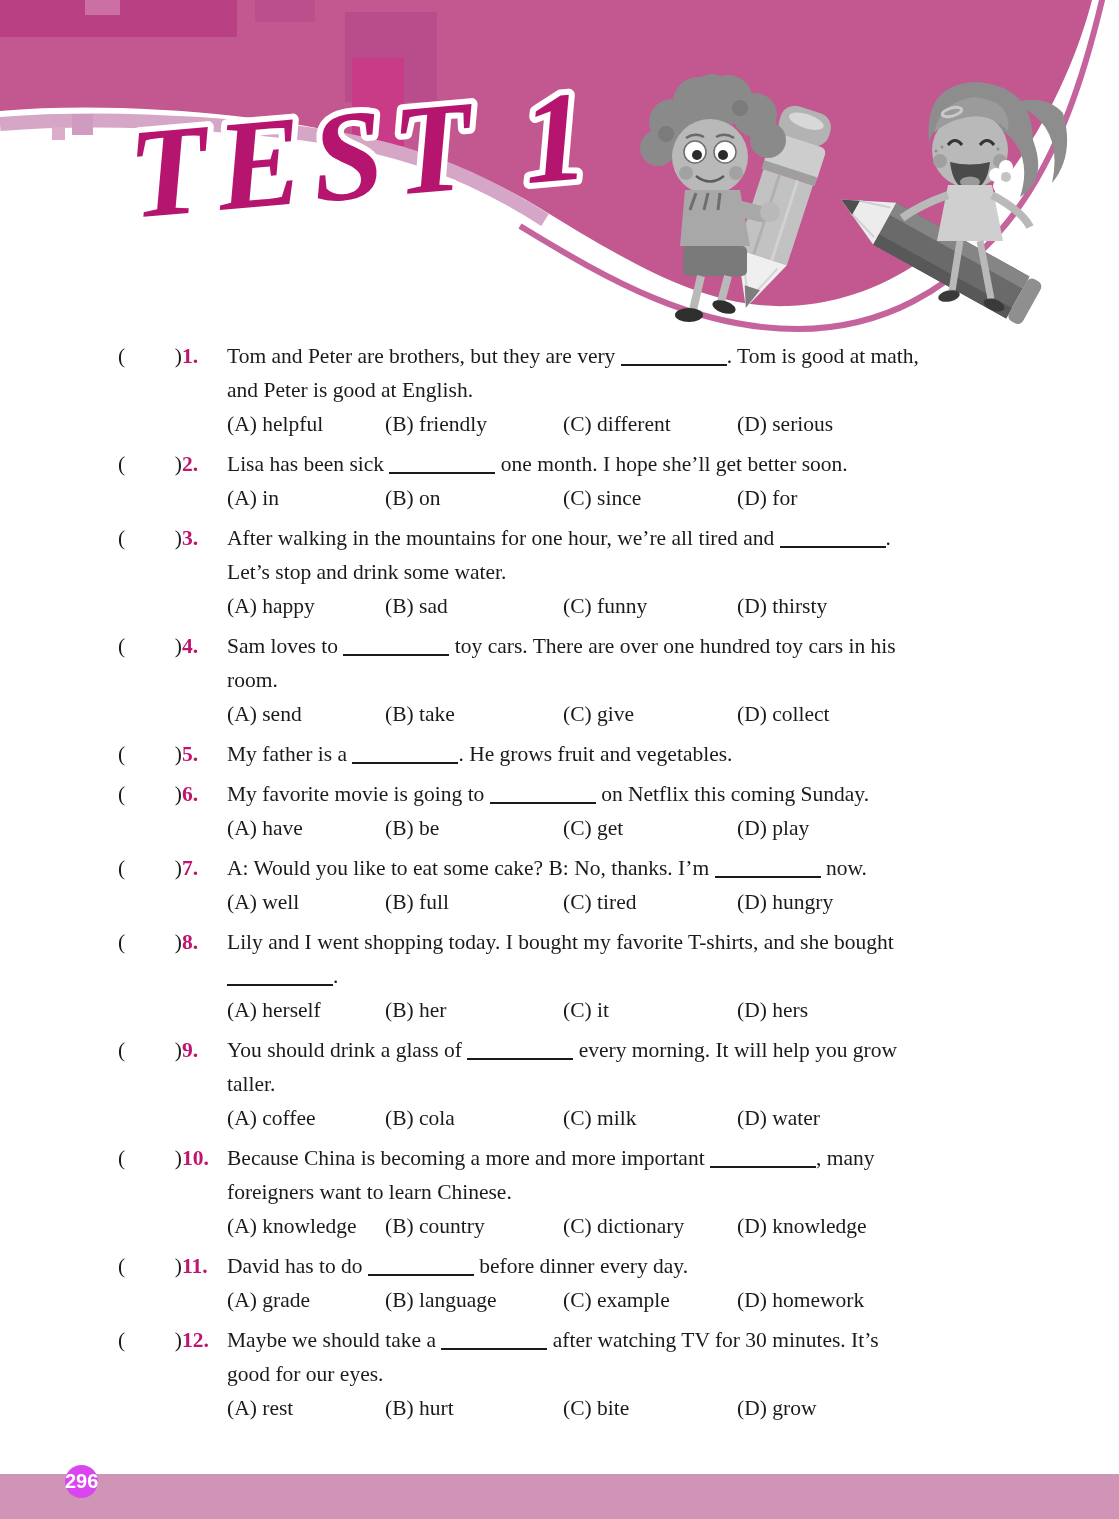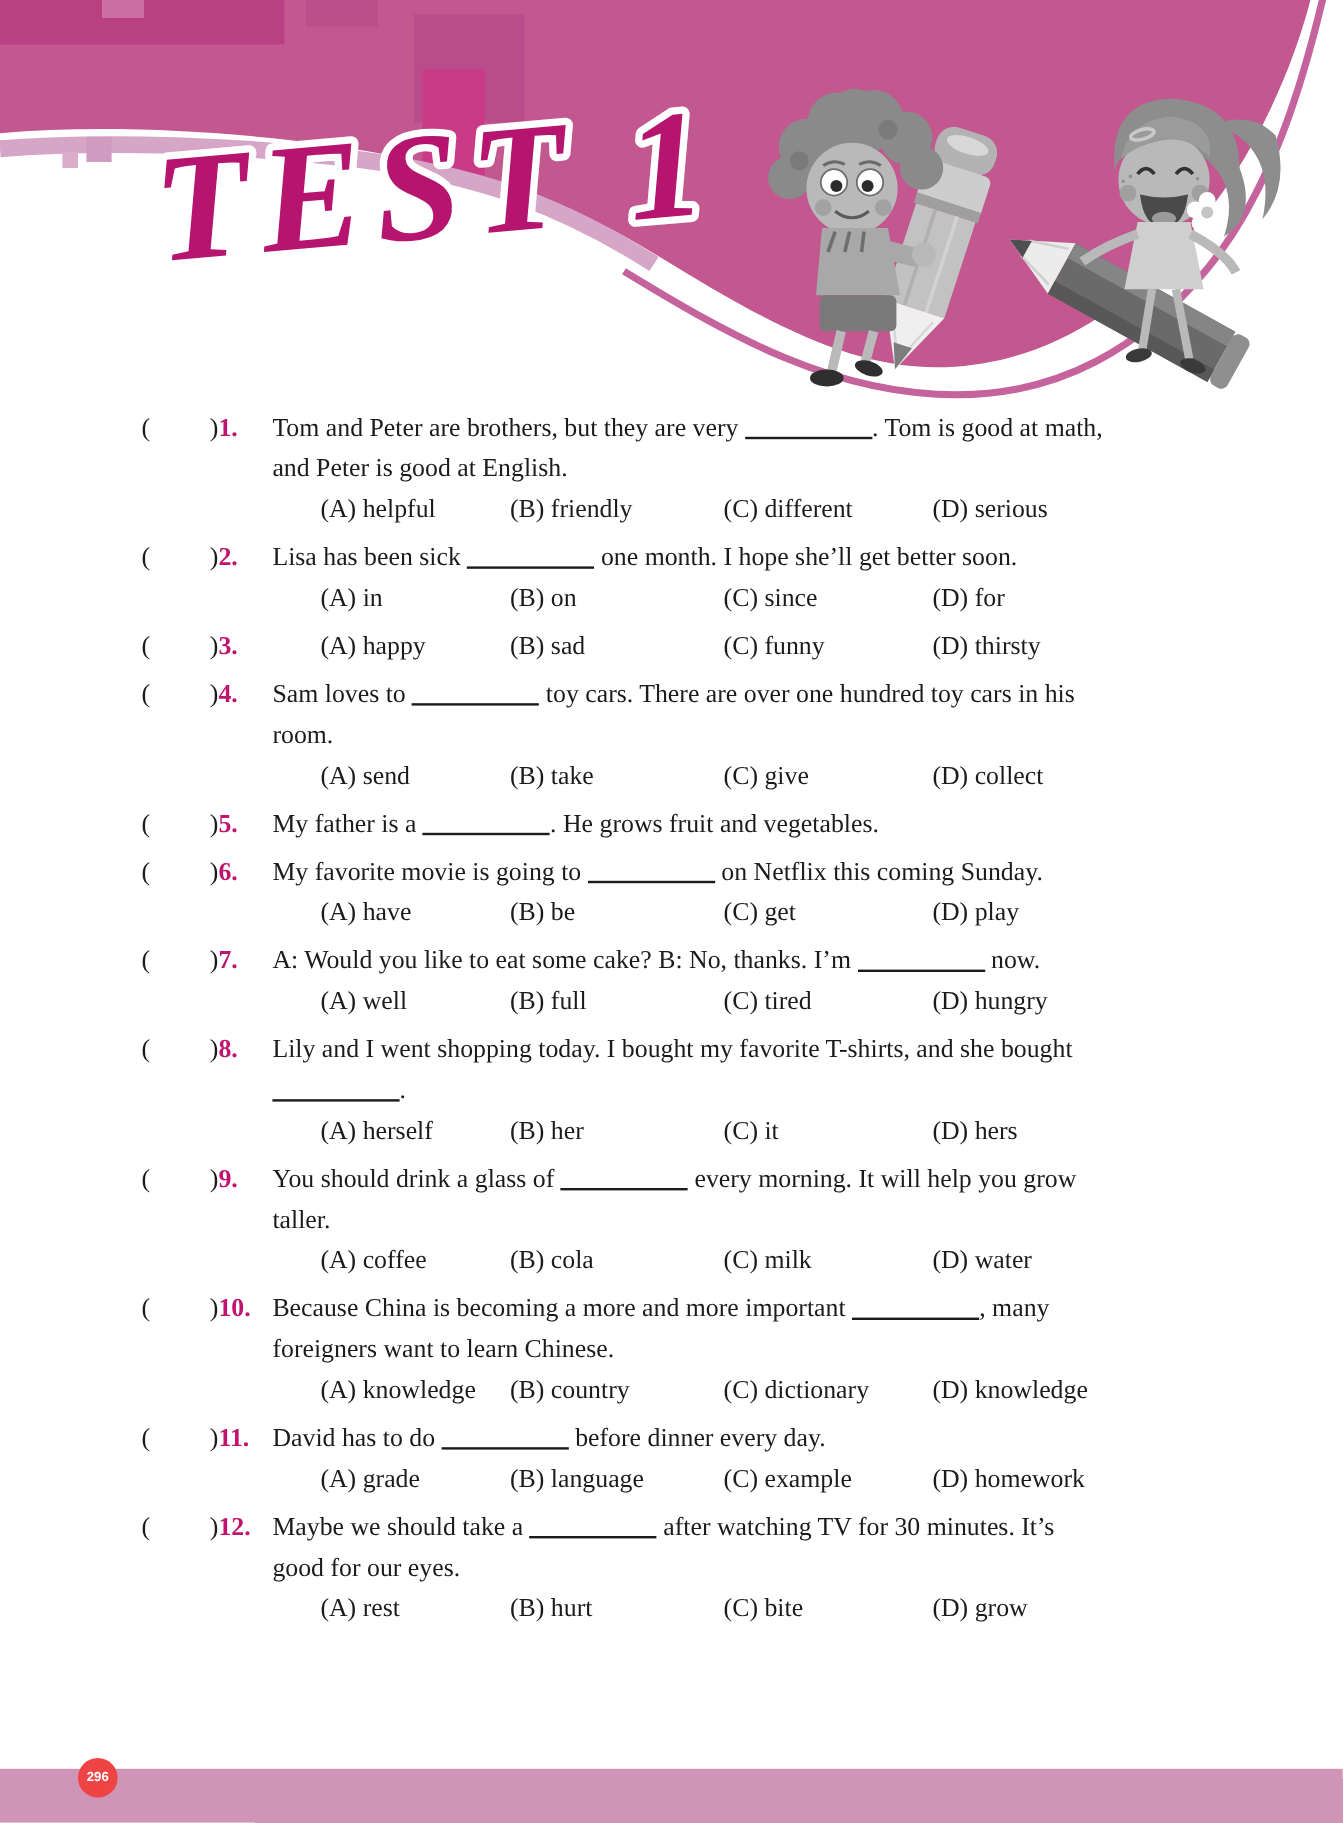--- a/index.html
+++ b/index.html
@@ -11,28 +11,28 @@
   .header svg{display:block;}
 
   
   .questions{position:absolute;top:339px;left:118px;width:916px;font-size:21.5px;line-height:34px;}
   .question{display:flex;align-items:flex-start;margin-bottom:6px;}
   .paren-group{width:64px;flex:0 0 64px;display:flex;justify-content:space-between;}
   .qnum{width:45px;flex:0 0 45px;color:#c0146e;font-weight:bold;}
   .qbody{width:805px;flex:0 0 805px;}
   .stem{white-space:pre-wrap;text-align:center;}
   .blank{display:inline-block;width:106px;height:3px;border-bottom:2px solid #1b1b1b;vertical-align:-3px;}
-  .options{display:grid;grid-template-columns:158px 178px 174px auto;margin-left:40px;}
+  .options{display:grid;grid-template-columns:158px 178px 174px auto;}
   .option{white-space:nowrap;}
 
   
   .footer-band{position:absolute;left:0;top:1474px;width:1119px;height:45px;background:#cf94b6;}
   .page-badge{position:absolute;left:65px;top:1465px;width:33px;height:33px;border-radius:50%;
-    background:#ef4444;color:#fff;font-family:"Liberation Sans",sans-serif;font-weight:bold;
-    font-size:11px;line-height:33px;text-align:center;}
+    background:#d946ef;color:#fff;font-family:"Liberation Sans",sans-serif;font-weight:bold;
+    font-size:20px;line-height:33px;text-align:center;}
 </style>
 </head>
 <body>
 
 <div class="page">
 
   <div class="header">
     <svg width="1119" height="332" viewBox="0 0 1119 332" xmlns="http://www.w3.org/2000/svg">
 
       <path fill="#c2588f" d="M0,0 H1092 C 1078,55 1045,135 988,200 C 932,265 865,303 788,306 C 705,309 628,262 538,207 C 447,152 338,127 235,116 C 152,107 70,105 0,111 Z"></path>
@@ -196,20 +196,22 @@
       </span>
     </div>
 
     <div class="question">
       <span class="paren-group">
           <span>(</span>
           <span>)</span>
         </span>
       <span class="qnum">3.</span>
       <span class="qbody">
+        <span class="stem">After walking in the mountains for one hour, we’re all tired and <span class="blank"></span>.
+Let’s stop and drink some water.</span>
         <span class="options">
             <span class="option">(A) happy</span>
             <span class="option">(B) sad</span>
             <span class="option">(C) funny</span>
             <span class="option">(D) thirsty</span>
           </span>
       </span>
     </div>
 
     <div class="question">

